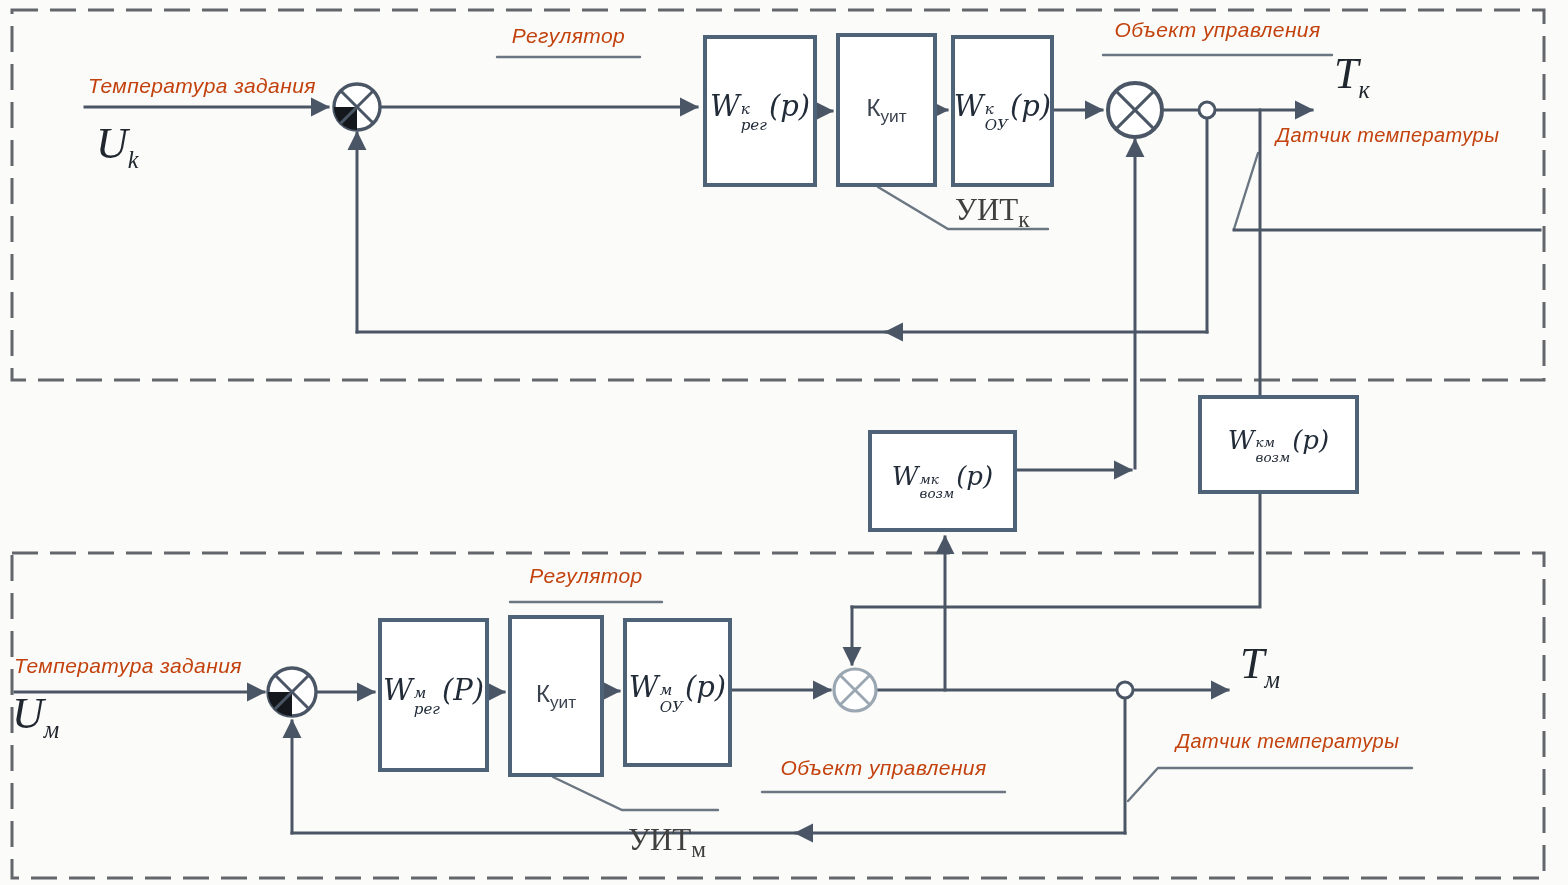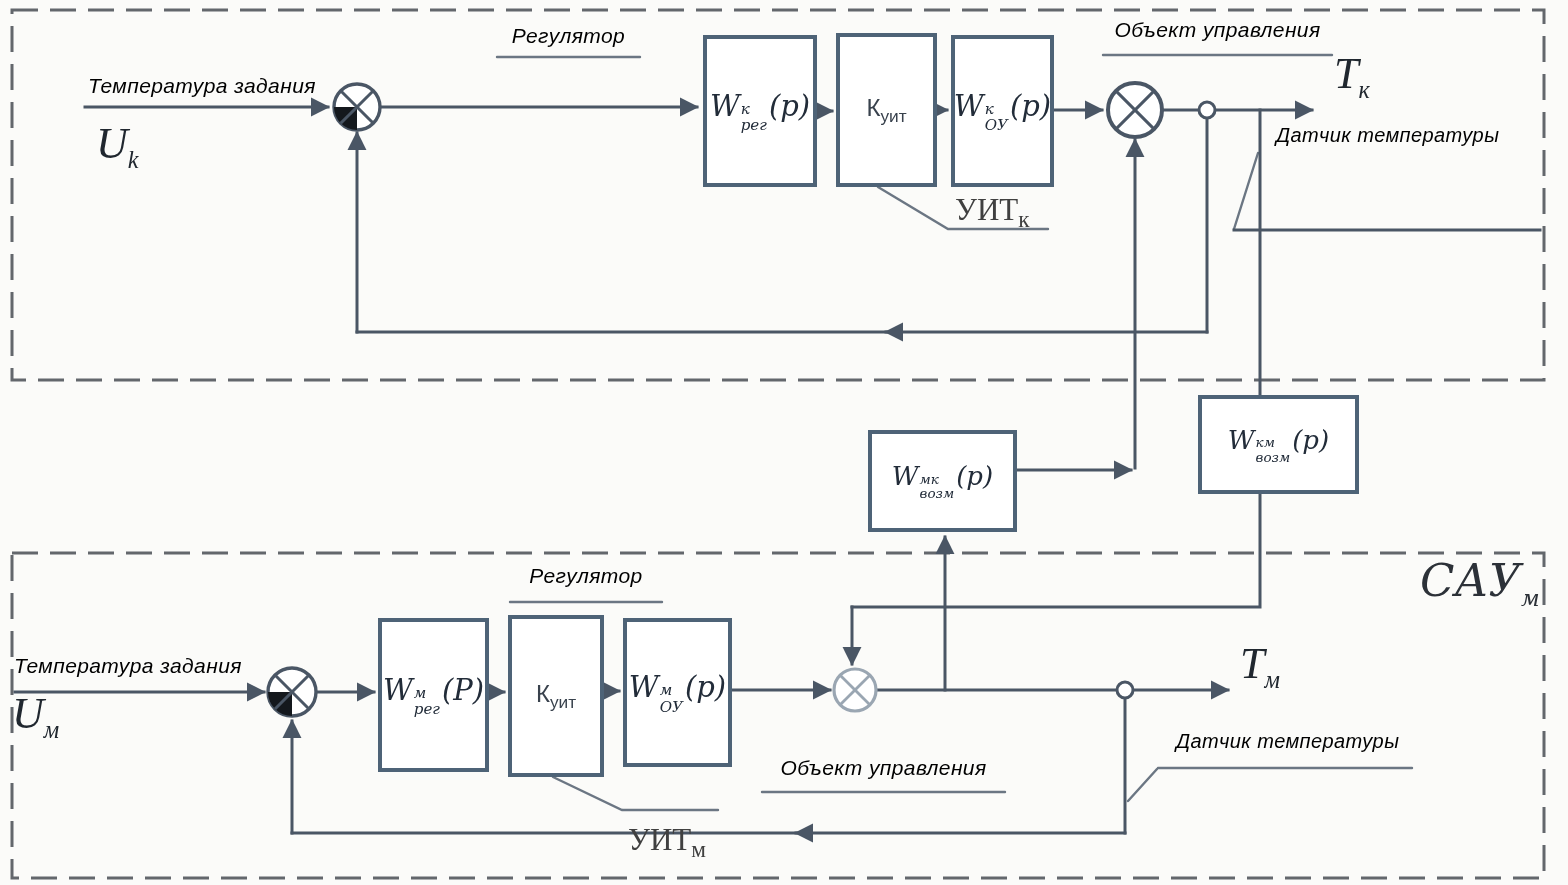--- a/index.html
+++ b/index.html
@@ -10,21 +10,21 @@
   .wire{fill:none;stroke:#4a5665;stroke-width:3;stroke-linecap:square;}
   .thin{fill:none;stroke:#6b7683;stroke-width:2.4;stroke-linecap:round;}
   .blockrect{fill:#ffffff;stroke:#4e6377;stroke-width:4;}
   .junc{fill:#ffffff;stroke:#4a5665;stroke-width:3.4;}
   .junc-x{stroke:#4a5665;stroke-width:3;}
   .junc-light{fill:#ffffff;stroke:#9aa6b2;stroke-width:3.2;}
   .junc-x-light{stroke:#9aa6b2;stroke-width:2.8;}
   .wedge{fill:#14181d;stroke:none;}
   .pick{fill:#ffffff;stroke:#4a5665;stroke-width:3;}
 
-  .lbl{position:absolute;color:#000000;font-style:italic;font-size:21px;letter-spacing:.4px;white-space:nowrap;}
+  .lbl{position:absolute;color:#c2410c;font-style:italic;font-size:21px;letter-spacing:.4px;white-space:nowrap;}
   .lbl.centered{text-align:center;white-space:nowrap;}
   .signal{position:absolute;font-family:Liberation Serif, serif;font-style:italic;font-size:44px;color:#20272f;white-space:nowrap;line-height:1;}
   .signal sub{font-size:.55em;}
   .sysname{position:absolute;font-family:"DejaVu Serif",serif;font-style:italic;font-size:45px;color:#2c3138;white-space:nowrap;line-height:1;}
   .sysname sub{font-size:.5em;}
   .blk-label{position:absolute;display:flex;align-items:center;justify-content:center;font-family:"DejaVu Serif",serif;font-style:italic;color:#222c39;white-space:nowrap;}
   .fz-main{font-size:29px;}
   .fz-coup{font-size:26px;}
   .kuit-label{font-family:"Liberation Sans",sans-serif;font-style:normal;font-size:24px;color:#39424d;text-align:right;}
   .kuit-label sub{font-size:.72em;}
@@ -180,23 +180,20 @@
         </span><span>(p)</span></span>
   </div>
 
   <div class="blk-label fz-coup" style="left:1200px;top:397px;width:157px;height:95px;">
     <span><span>W</span><span class="supsub">
           <span>км</span>
           <span>возм</span>
         </span><span>(p)</span></span>
   </div>
 
-  <div class="sysname" style="left:1420px;top:558px;">
-    <span>САУ</span><sub>м</sub>
-  </div>
 
   <div class="lbl" style="left:14px;top:654px;">Температура задания</div>
 
   <div class="signal" style="left:12px;top:692px;">
     <span>U</span><sub>м</sub>
   </div>
 
   <div class="lbl centered" style="left:510px;top:564px;width:152px;">Регулятор</div>
 
   <div class="blk-label fz-main" style="left:380px;top:620px;width:107px;height:150px;">

